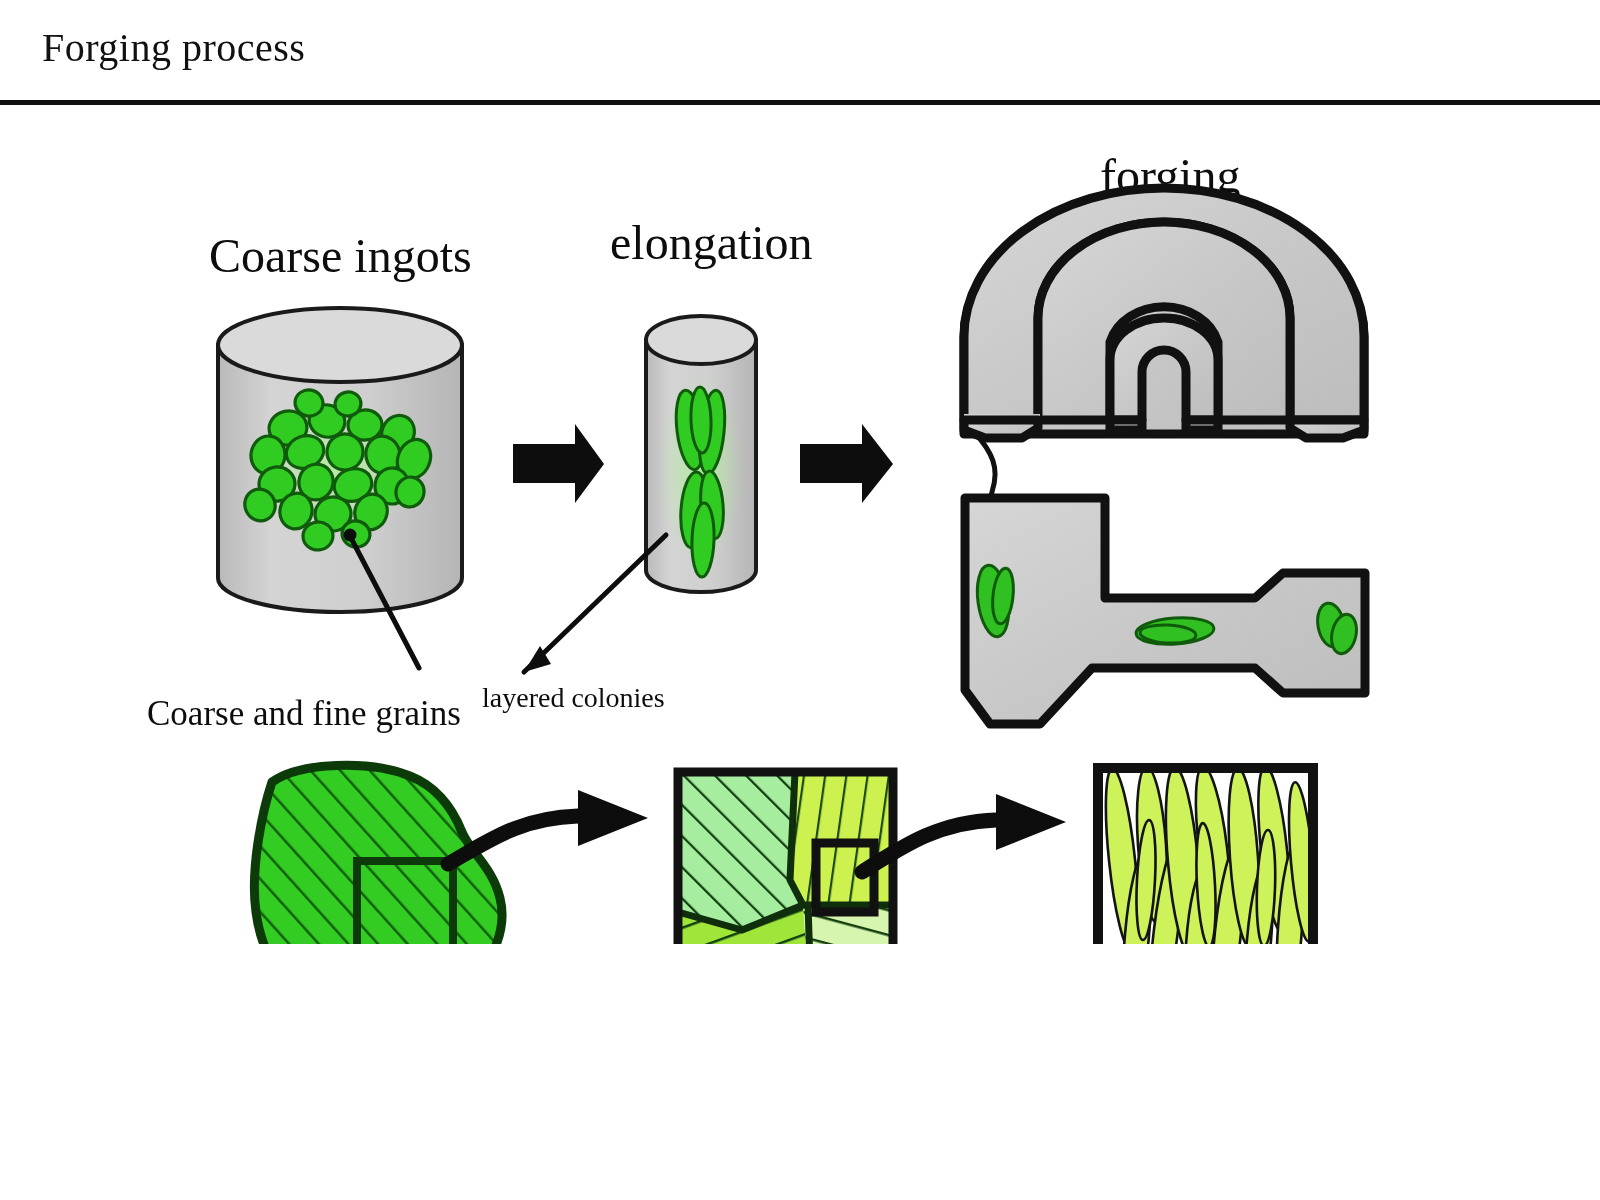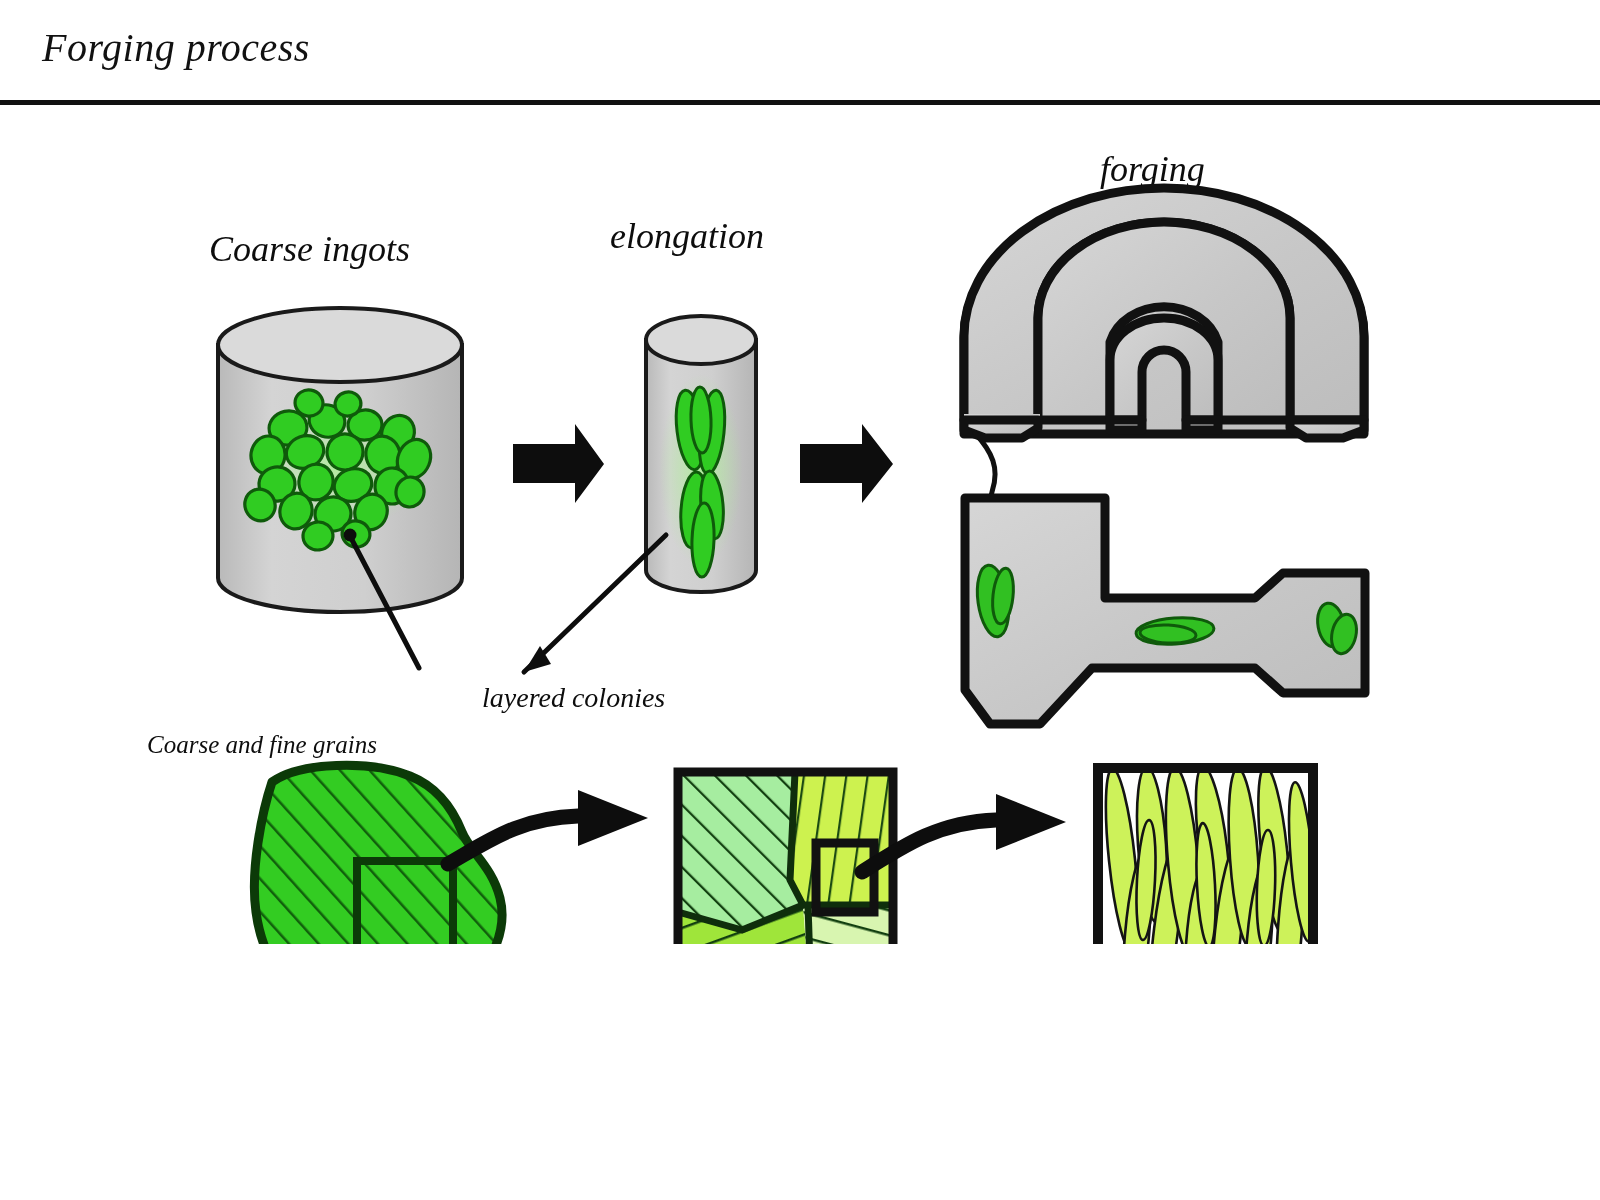--- a/index.html
+++ b/index.html
@@ -7,21 +7,20 @@
     padding: 0;
     background: #ffffff;
   }
   #page {
     position: relative;
     width: 1600px;
     height: 944px;
     background: #ffffff;
     overflow: hidden;
     font-family: "Liberation Serif", "DejaVu Serif", serif;
-    font-style: italic;
   }
   #title {
     position: absolute;
     left: 42px;
     top: 24px;
     font-size: 40px;
     color: #111111;
     letter-spacing: 0.5px;
     white-space: nowrap;
   }
@@ -29,28 +28,28 @@
     position: absolute;
     left: 0px;
     top: 99px;
     width: 1600px;
     height: 5px;
     background: #111111;
     border-top: 1px solid #ffffff;
   }
   .lbl {
     position: absolute;
-    font-size: 36px;
+    font-size: 48px;
     color: #0d0d0d;
     white-space: nowrap;
   }
   #lbl-ingots { left: 209px; top: 228px; }
   #lbl-elong  { left: 610px; top: 215px; text-align: right; }
   #lbl-forging{ left: 1100px; top: 148px; }
-  #lbl-coarse { left: 147px; top: 694px; font-size: 25px; margin-top: 37px; }
+  #lbl-coarse { left: 147px; top: 694px; font-size: 35px; }
   #lbl-layered{ left: 482px; top: 682px; font-size: 28px; }
 
   svg.layer {
     position: absolute;
     left: 0;
     top: 0;
     width: 1600px;
     height: 1200px;
     overflow: visible;
     pointer-events: none;

